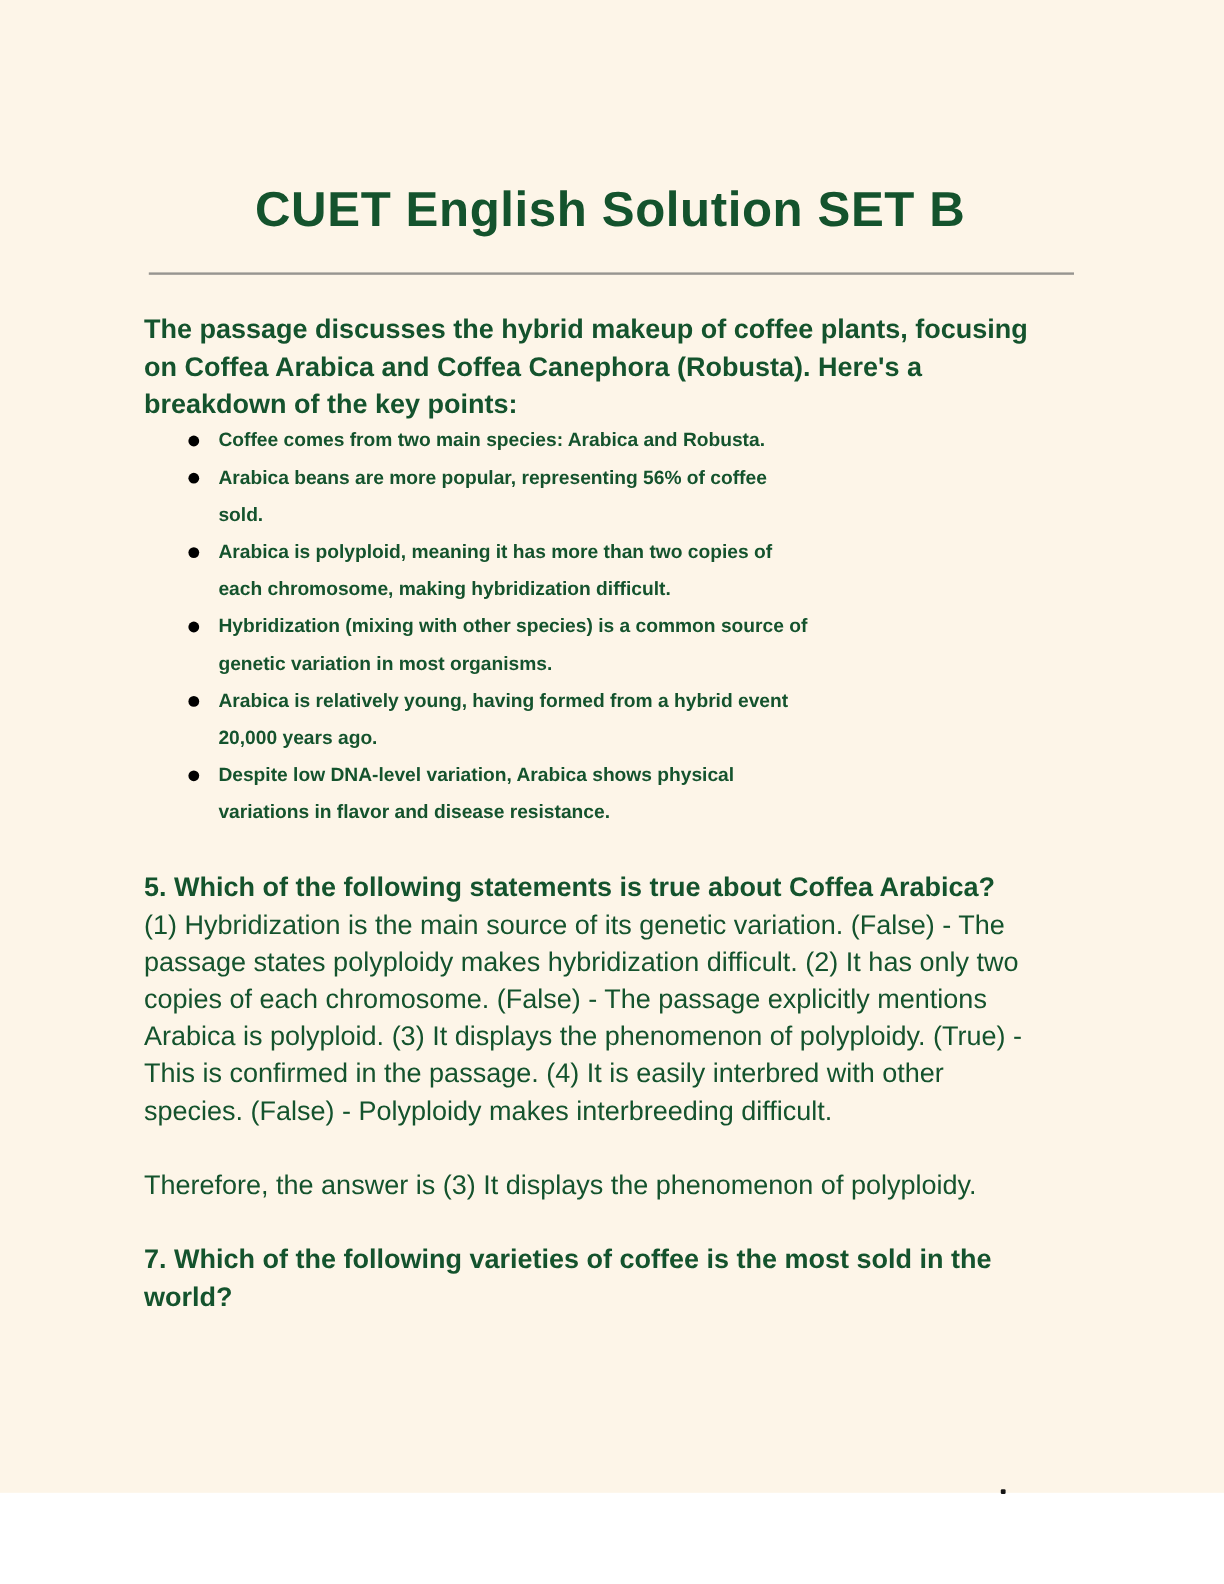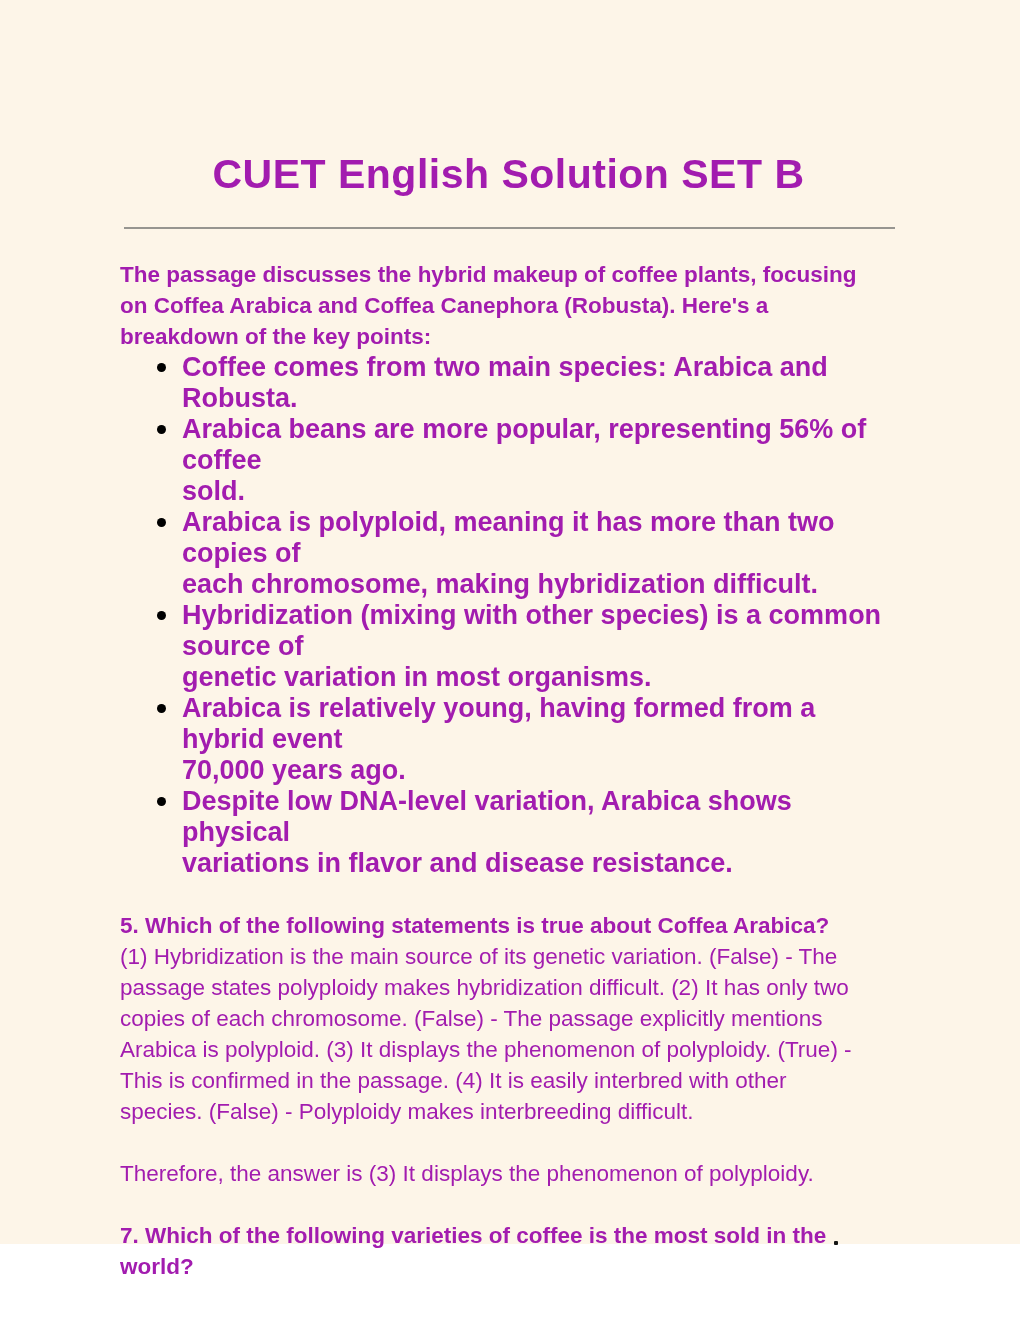--- a/index.html
+++ b/index.html
@@ -12,21 +12,21 @@
     width: 1020px;
     height: 1320px;
     background: #ffffff;
     overflow: hidden;
   }
   .doc-page {
     position: relative;
     width: 1020px;
     height: 1244px;
     background: #FDF5E8;
-    color: #a21caf;
+    color: #14532d;
     font-family: "Liberation Sans", "DejaVu Sans", sans-serif;
     box-sizing: border-box;
     padding: 150px 123px 0 120px;
   }
   .title {
     margin: 0;
     font-size: 41px;
     line-height: 48px;
     font-weight: 700;
     text-align: center;
@@ -47,21 +47,21 @@
   .bold { font-weight: 700; }
   .gap-above { margin-top: 31px !important; }
   ul.bullets {
     list-style: none;
     margin: 0;
     padding: 0;
   }
   ul.bullets li {
     position: relative;
     padding-left: 62px;
-    font-size: 27px;
+    font-size: 16px;
     line-height: 31px;
     font-weight: 700;
   }
   ul.bullets li::before {
     content: "";
     position: absolute;
     left: 37px;
     top: 11px;
     width: 9px;
     height: 9px;
@@ -97,21 +97,21 @@
 
       <ul class="bullets">
         <li><span class="pre">Coffee comes from two main species: Arabica and Robusta.</span></li>
         <li><span class="pre">Arabica beans are more popular, representing 56% of coffee
 sold.</span></li>
         <li><span class="pre">Arabica is polyploid, meaning it has more than two copies of
 each chromosome, making hybridization difficult.</span></li>
         <li><span class="pre">Hybridization (mixing with other species) is a common source of
 genetic variation in most organisms.</span></li>
         <li><span class="pre">Arabica is relatively young, having formed from a hybrid event
-70,000 years ago.</span></li>
+20,000 years ago.</span></li>
         <li><span class="pre">Despite low DNA-level variation, Arabica shows physical
 variations in flavor and disease resistance.</span></li>
       </ul>
 
       <p class="bold gap-above">5. Which of the following statements is true about Coffea Arabica?</p>
 
       <p class="pre">(1) Hybridization is the main source of its genetic variation. (False) - The
 passage states polyploidy makes hybridization difficult. (2) It has only two
 copies of each chromosome. (False) - The passage explicitly mentions
 Arabica is polyploid. (3) It displays the phenomenon of polyploidy. (True) -

